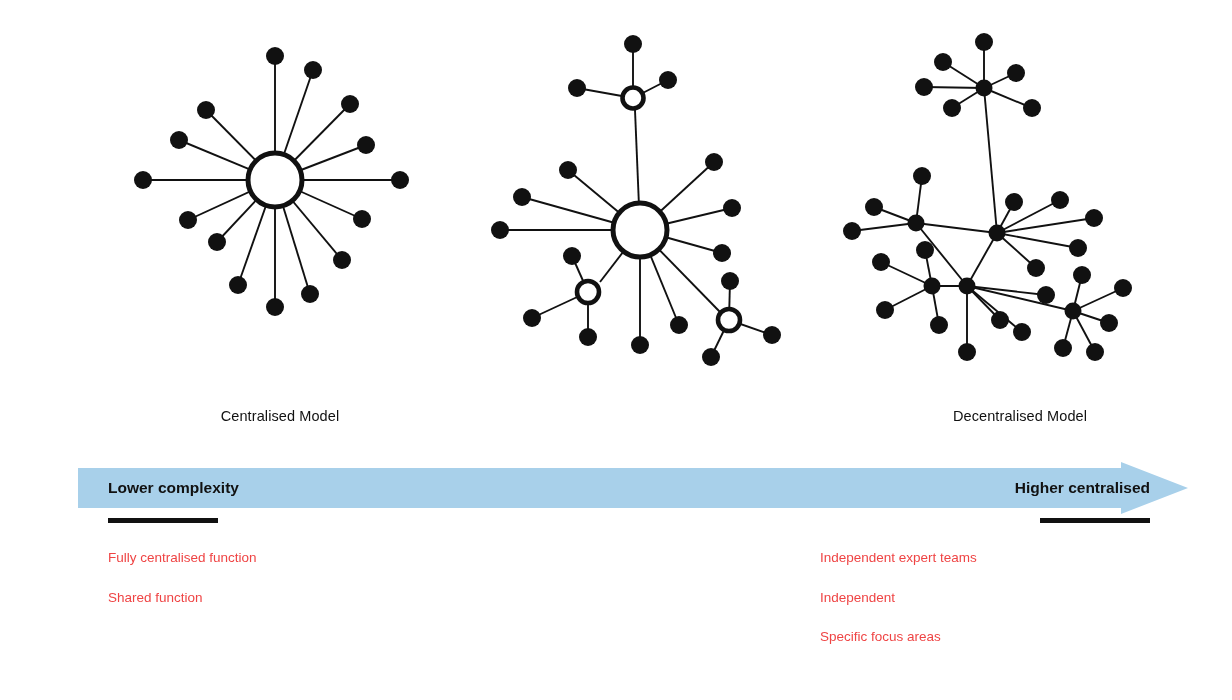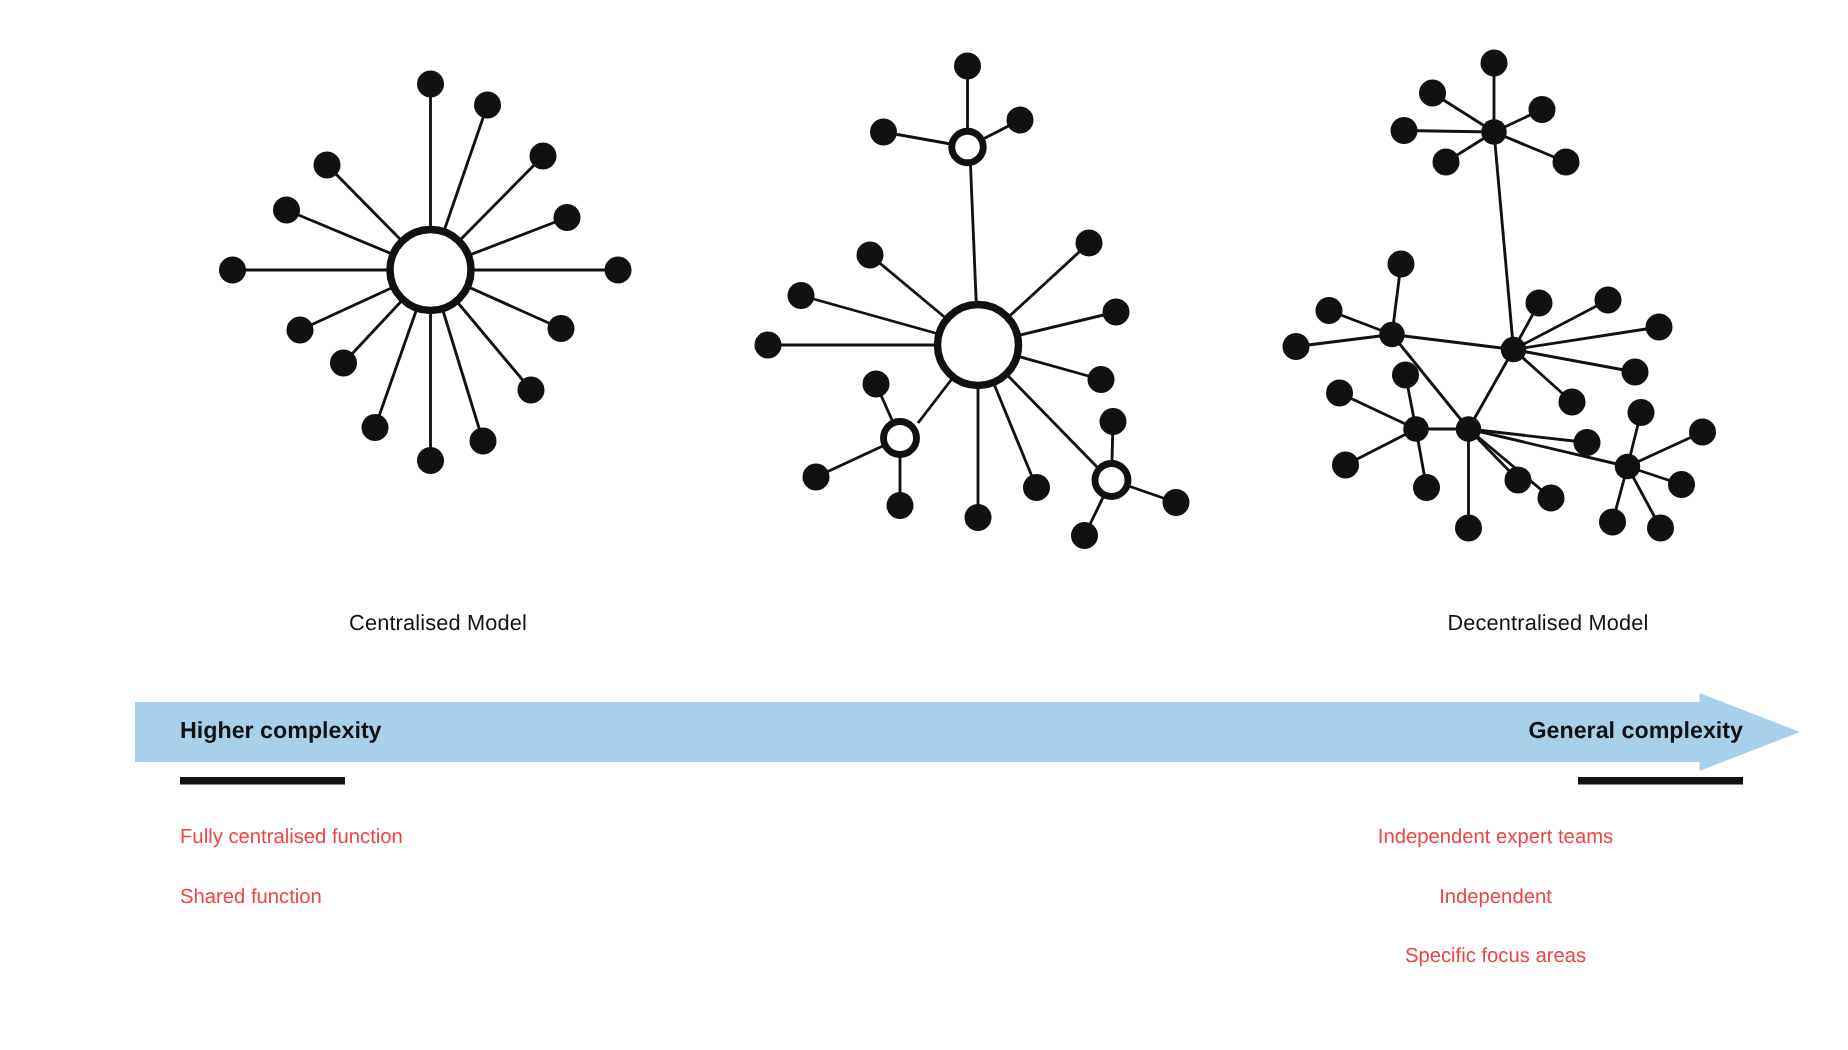--- a/index.html
+++ b/index.html
@@ -12,21 +12,20 @@
     font-family: "Liberation Sans", sans-serif;
     color: #111111;
     -webkit-font-smoothing: antialiased;
   }
   #page {
     position: relative;
     width: 1216px;
     height: 700px;
     background: #ffffff;
     overflow: hidden;
-    margin-left: 12px;
   }
 
   
   .diagram-row {
     position: absolute;
     left: 0;
     top: 0;
     width: 1232px;
     height: 400px;
   }
@@ -102,21 +101,21 @@
   #label-lower  { left: 108px; }
   #label-higher { left: 885px; width: 265px; text-align: right; }
 
   
   .attr-col {
     position: absolute;
     top: 518px;
     width: 330px;
   }
   #attrs-left  { left: 108px;  text-align: left; }
-  #attrs-right { left: 820px;  text-align: center; }
+  #attrs-right { left: 820px;  text-align: left; }
 
   .attr-rule {
     height: 5px;
     background: #111111;
     width: 110px;
     margin-bottom: 28px;
   }
   #attrs-left  .attr-rule { margin-left: 0;    }
   #attrs-right .attr-rule { margin-left: auto; }
 
@@ -318,22 +317,22 @@
   </div>
 
   <div class="caption" id="caption-centralised">Centralised Model</div>
   <div class="caption" id="caption-decentralised">Decentralised Model</div>
 
   <div class="arrow-banner">
     <svg width="1110" height="52" viewBox="0 0 1110 52">
       <polygon points="0,6 1043,6 1043,0 1110,26 1043,52 1043,46 0,46" fill="#a8d0ea"></polygon>
     </svg>
   </div>
-  <div class="arrow-label" id="label-lower">Higher complexity</div>
-  <div class="arrow-label" id="label-higher">General complexity</div>
+  <div class="arrow-label" id="label-lower">Lower complexity</div>
+  <div class="arrow-label" id="label-higher">Higher centralised</div>
 
   <div class="attr-col" id="attrs-left">
     <div class="attr-rule"></div>
     <div class="attr-item">Fully centralised function</div>
     <div class="attr-item">Shared function</div>
   </div>
 
   <div class="attr-col" id="attrs-right">
     <div class="attr-rule"></div>
     <div class="attr-item">Independent expert teams</div>

